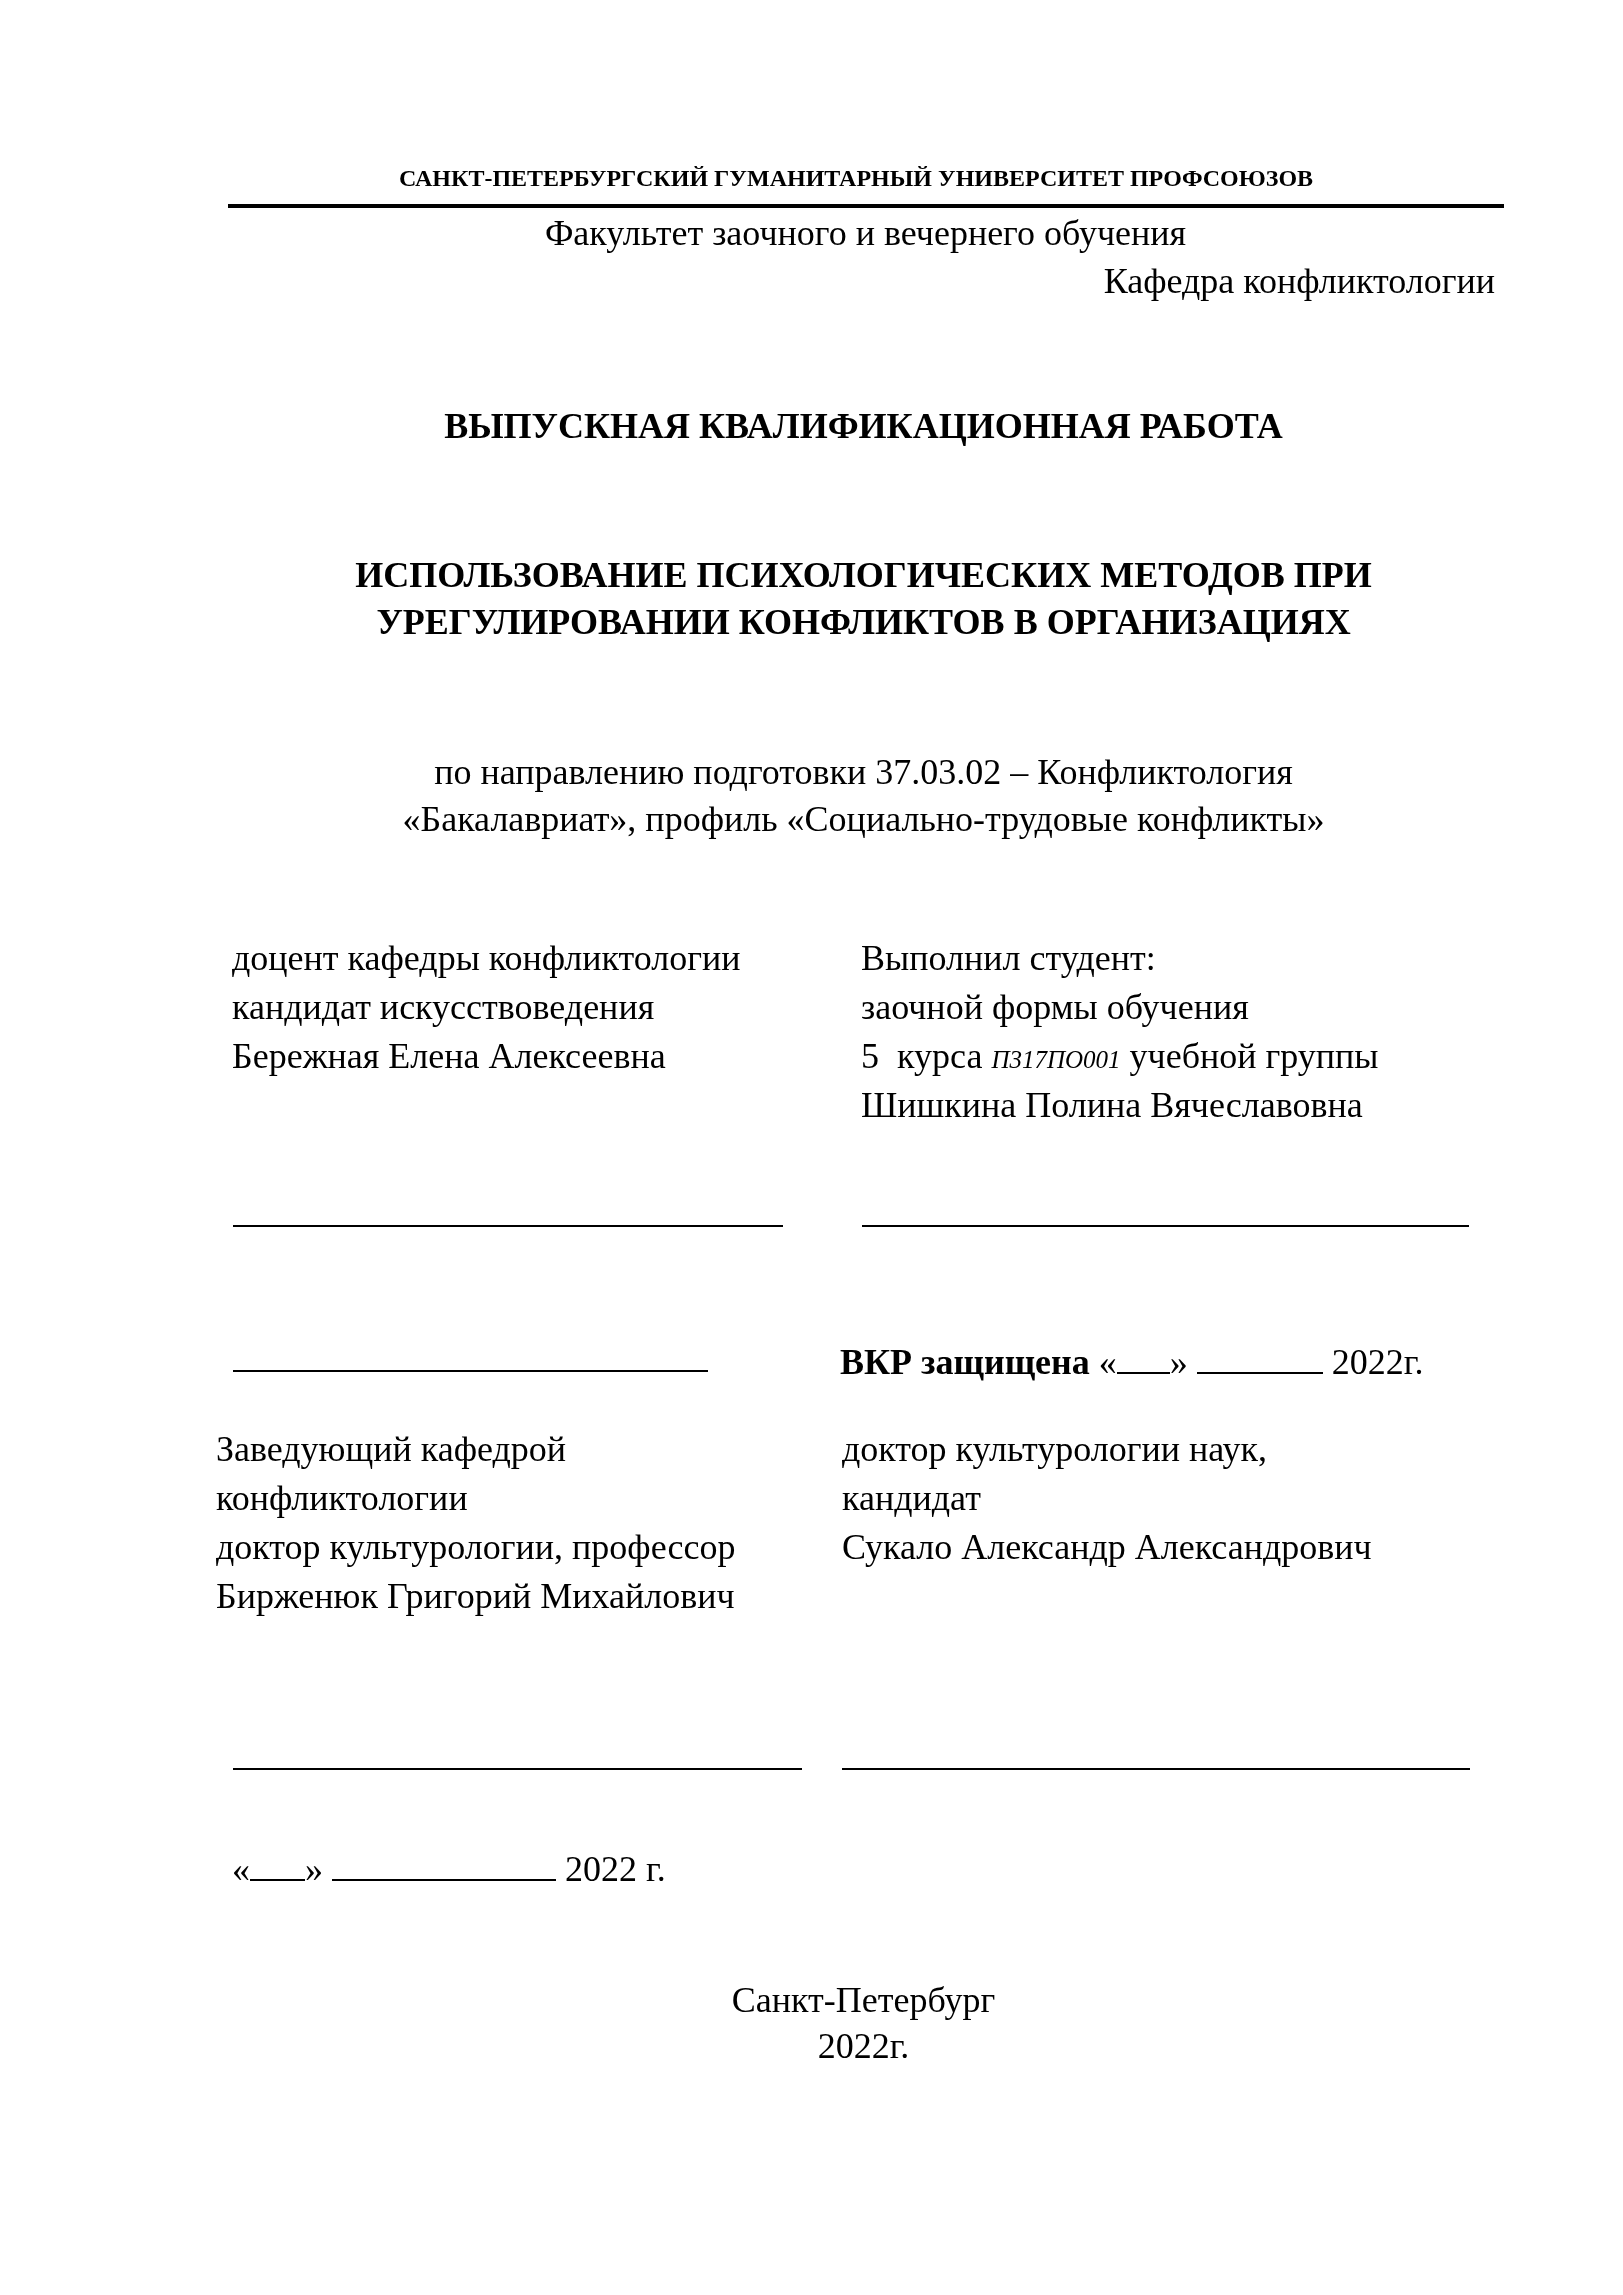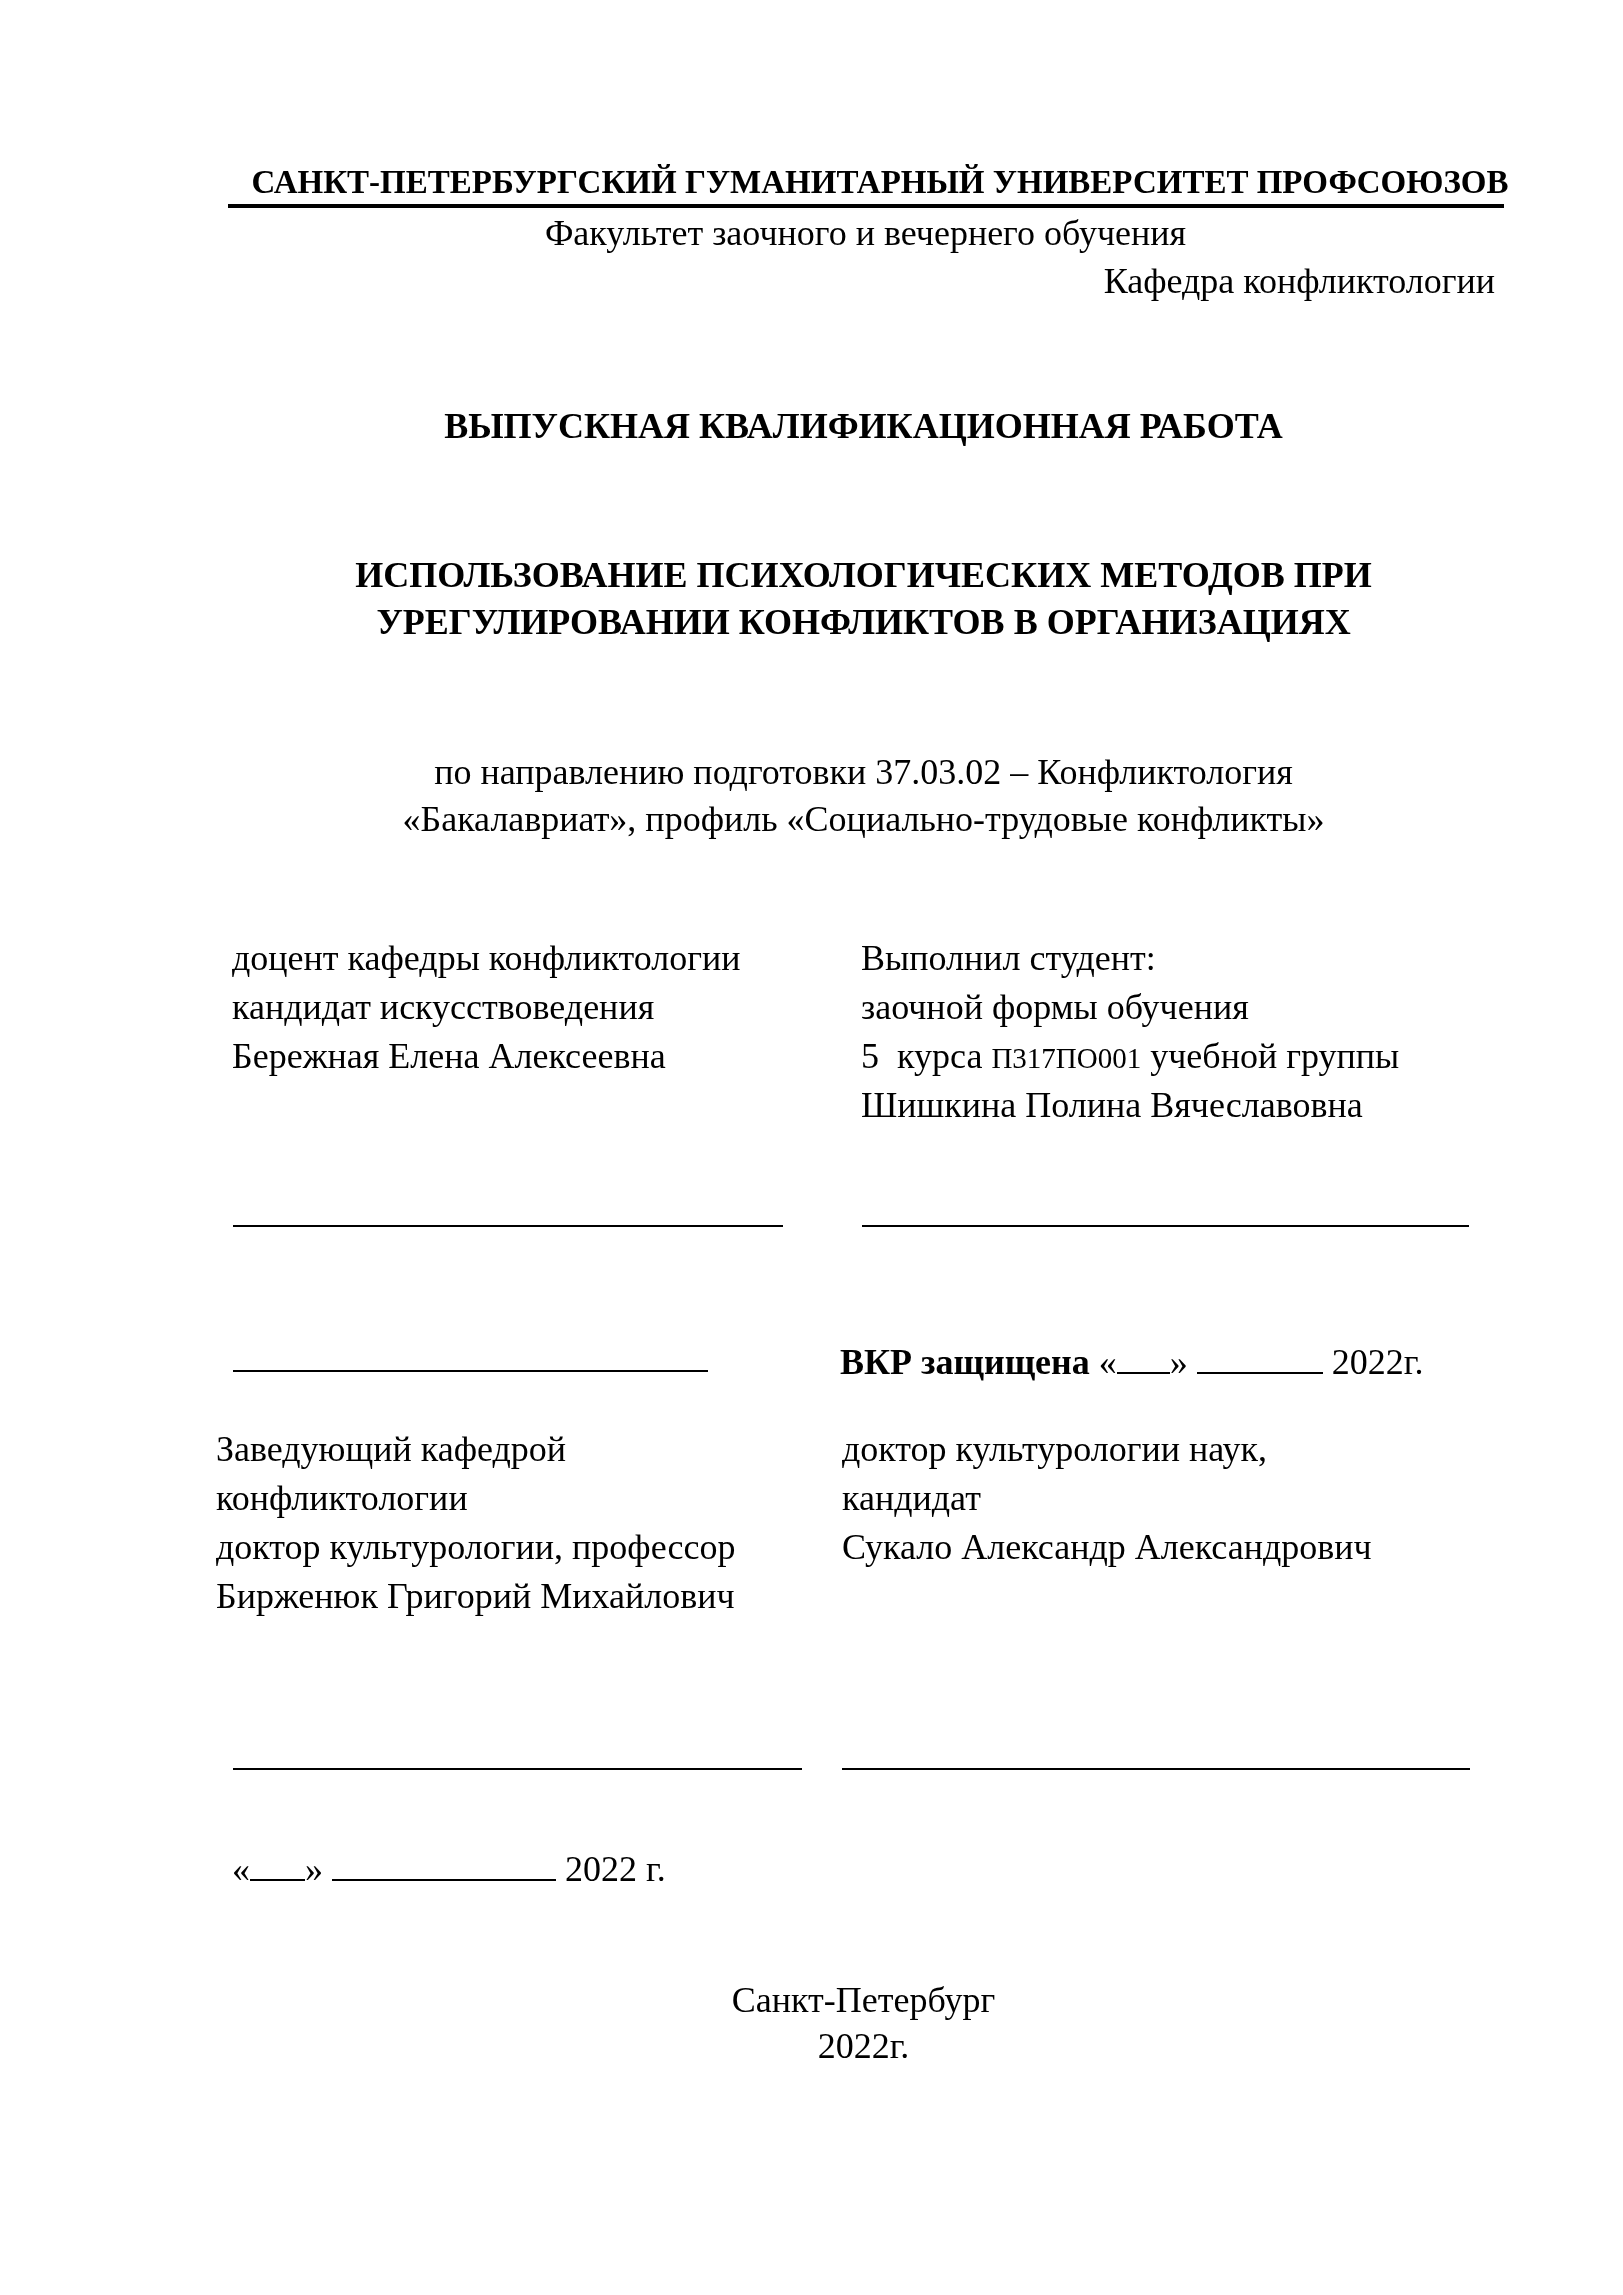--- a/index.html
+++ b/index.html
@@ -12,21 +12,21 @@
   .b { font-weight: bold; }
   .rule { position: absolute; background: #000; }
   .uline { position: absolute; height: 2.4px; background: #000; }
   .col { position: absolute; line-height: 49px; white-space: nowrap; }
   .col div { height: 49px; }
   .blank { display: inline-block; border-bottom: 2.4px solid #000; height: 1em; vertical-align: baseline; }
 </style>
 </head>
 <body>
 
-<div class="abs b" style="left:248px; top:166px; font-size:33px; width:1264px; text-align:center;">САНКТ-ПЕТЕРБУРГСКИЙ ГУМАНИТАРНЫЙ УНИВЕРСИТЕТ ПРОФСОЮЗОВ</div>
+<div class="abs b" style="left:224px; top:166px; font-size:24px; width:1264px; text-align:center;">САНКТ-ПЕТЕРБУРГСКИЙ ГУМАНИТАРНЫЙ УНИВЕРСИТЕТ ПРОФСОЮЗОВ</div>
 <div class="rule" style="left:228px; top:204px; width:1276px; height:3.9px;"></div>
 <div class="abs" style="left:0; width:1731px; text-align:center; top:215px;">Факультет заочного и вечернего обучения</div>
 <div class="abs" style="right:128px; top:263px;">Кафедра конфликтологии</div>
 
 <div class="abs b" style="left:0; width:1727px; text-align:center; top:408px;">ВЫПУСКНАЯ КВАЛИФИКАЦИОННАЯ РАБОТА</div>
 
 <div class="abs b" style="left:0; width:1727px; text-align:center; top:557px;">ИСПОЛЬЗОВАНИЕ ПСИХОЛОГИЧЕСКИХ МЕТОДОВ ПРИ</div>
 <div class="abs b" style="left:0; width:1727px; text-align:center; top:604px;">УРЕГУЛИРОВАНИИ КОНФЛИКТОВ В ОРГАНИЗАЦИЯХ</div>
 
 <div class="abs" style="left:0; width:1727px; text-align:center; top:754px;">по направлению подготовки 37.03.02 – Конфликтология</div>
@@ -34,21 +34,21 @@
 
 <div class="col" style="left:232px; top:934px;">
   <div>доцент кафедры конфликтологии</div>
   <div>кандидат искусствоведения</div>
   <div>Бережная Елена Алексеевна</div>
 </div>
 
 <div class="col" style="left:861px; top:934px;">
   <div>Выполнил студент:</div>
   <div>заочной формы обучения</div>
-  <div><span style="white-space:pre;">5  курса </span><span style="font-size:29px;">П317ПО001</span><span style="white-space:pre;"> учебной группы</span></div>
+  <div><span style="white-space:pre;">5  курса </span><span style="font-size:25px;font-style:italic;">П317ПО001</span><span style="white-space:pre;"> учебной группы</span></div>
   <div>Шишкина Полина Вячеславовна</div>
 </div>
 
 <div class="uline" style="left:233px; top:1225px; width:550px;"></div>
 <div class="uline" style="left:862px; top:1225px; width:607px;"></div>
 
 <div class="uline" style="left:233px; top:1370px; width:475px;"></div>
 <div class="abs" style="left:840px; top:1336px;">
   <span class="b">ВКР защищена</span><span style="white-space:pre;"> «</span><span class="blank" style="width:53px;"></span><span style="white-space:pre;">» </span><span class="blank" style="width:126px;"></span><span style="white-space:pre;"> 2022г.</span>
 </div>

